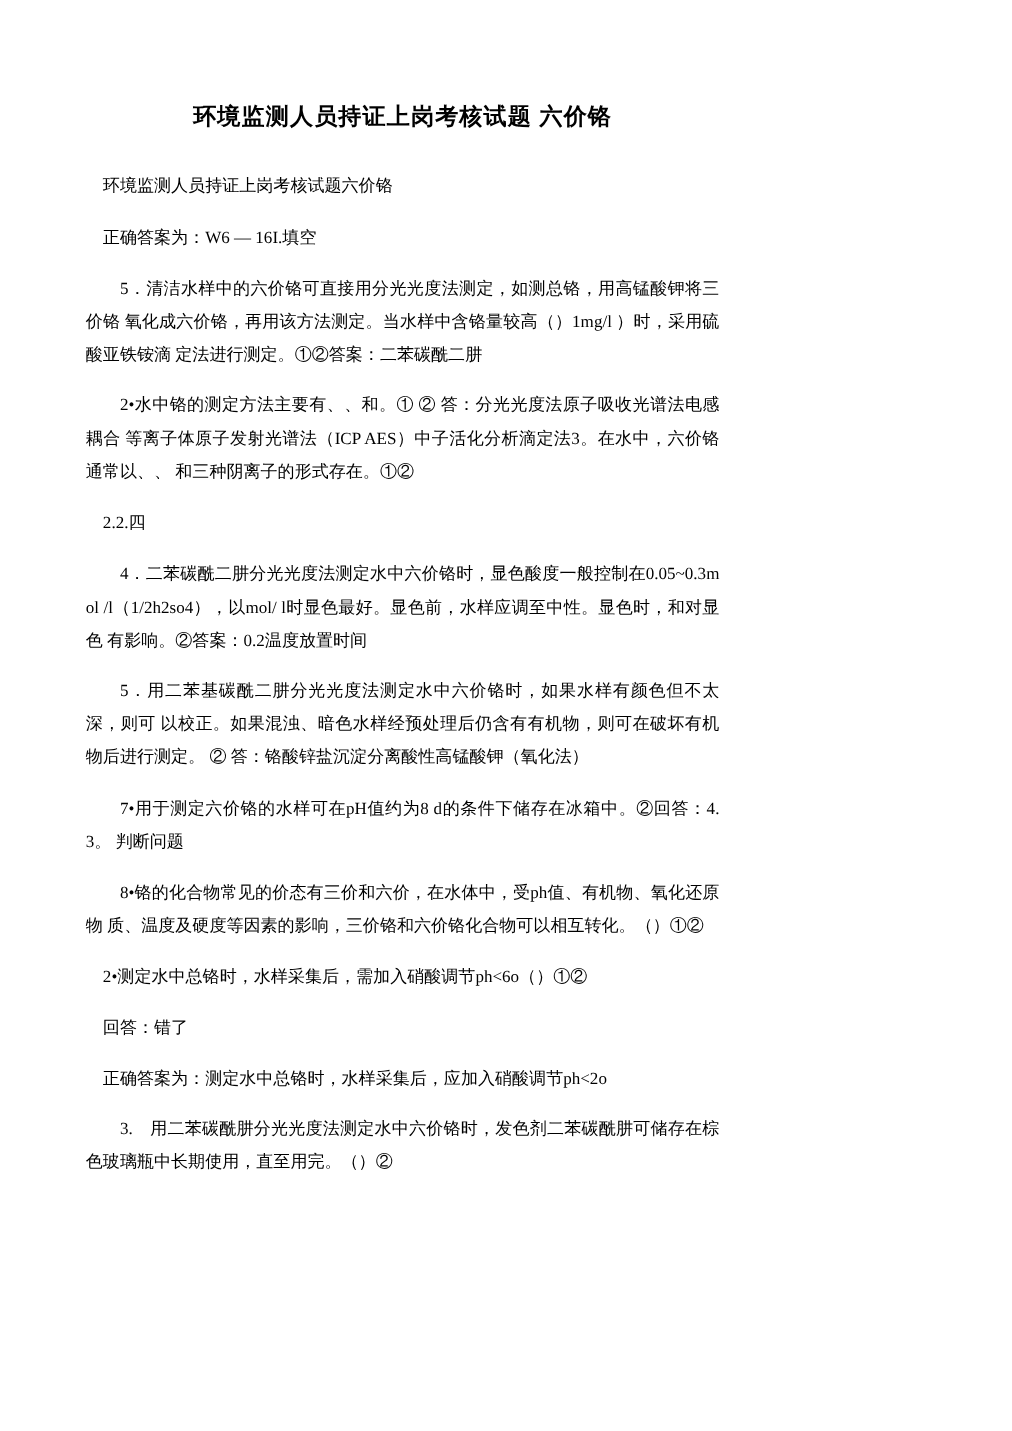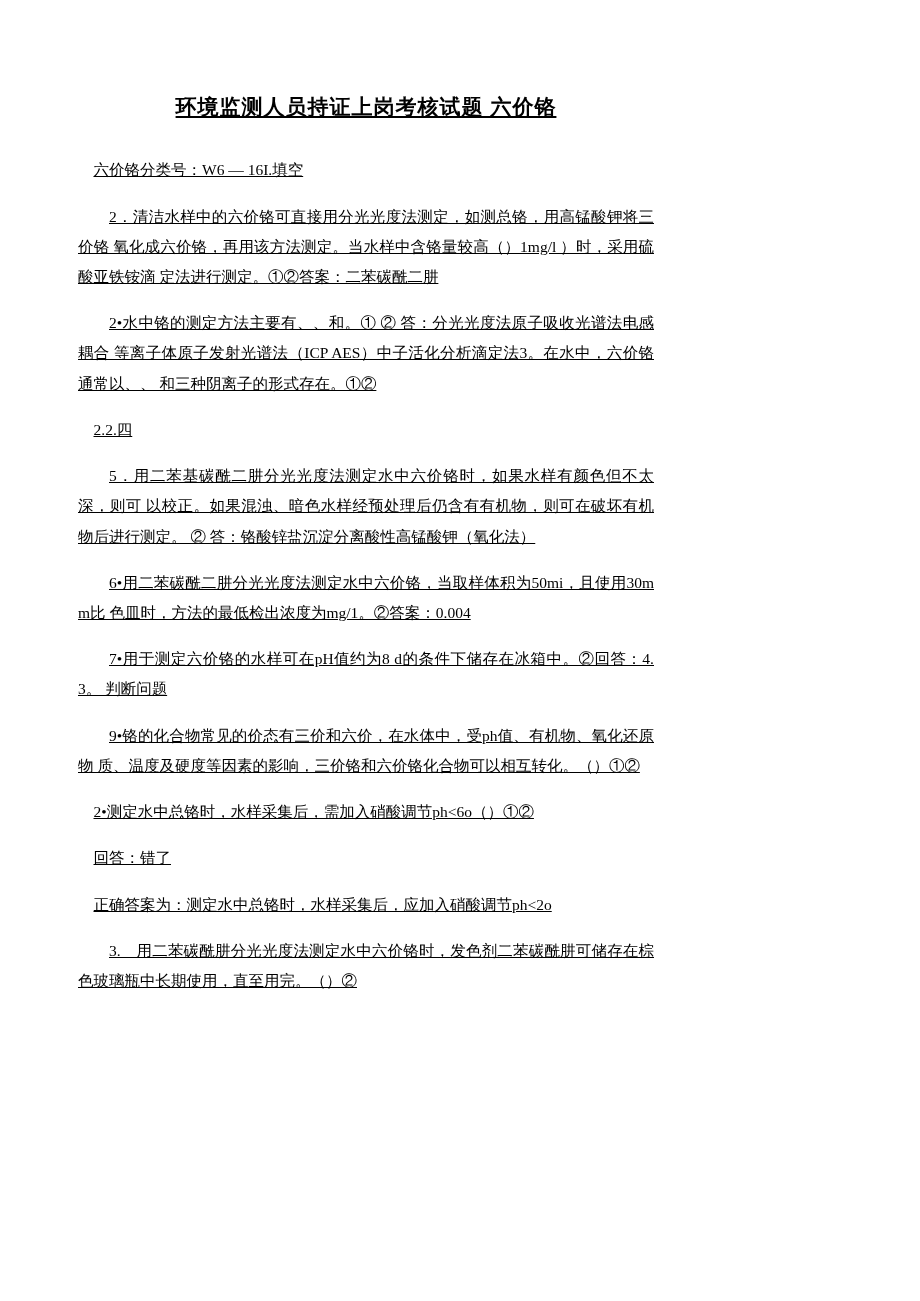--- a/index.html
+++ b/index.html
@@ -12,21 +12,20 @@
     min-height: 1301px;
     font-family: "Liberation Serif", "DejaVu Serif", serif;
     color: #000000;
   }
   .page {
     width: 732px;
     min-height: 1301px;
     box-sizing: border-box;
     padding: 92px 78px 40px 78px;
     background: #ffffff;
-    text-decoration: underline;
   }
   .doc-title {
     font-family: "Liberation Sans", "DejaVu Sans", sans-serif;
     font-weight: bold;
     font-size: 21px;
     text-align: center;
     letter-spacing: 1px;
     margin: 0 0 34px 0;
     line-height: 1.4;
   }
@@ -46,27 +45,28 @@
   }
 </style>
 </head>
 <body>
 
 <div class="page">
 
   <h1 class="doc-title">环境监测人员持证上岗考核试题 六价铬</h1>
 
   <div class="body-content">
-    <p class="para indent-1">六价铬分类号：W6 — 16I.填空</p>
-    <p class="para indent-2">2．清洁水样中的六价铬可直接用分光光度法测定，如测总铬，用高锰酸钾将三价铬 氧化成六价铬，再用该方法测定。当水样中含铬量较高（）1mg/l ）时，采用硫酸亚铁铵滴 定法进行测定。①②答案：二苯碳酰二肼</p>
+    <p class="para indent-1">环境监测人员持证上岗考核试题六价铬</p>
+    <p class="para indent-1">正确答案为：W6 — 16I.填空</p>
+    <p class="para indent-2">5．清洁水样中的六价铬可直接用分光光度法测定，如测总铬，用高锰酸钾将三价铬 氧化成六价铬，再用该方法测定。当水样中含铬量较高（）1mg/l ）时，采用硫酸亚铁铵滴 定法进行测定。①②答案：二苯碳酰二肼</p>
     <p class="para indent-2">2•水中铬的测定方法主要有、、和。① ② 答：分光光度法原子吸收光谱法电感耦合 等离子体原子发射光谱法（ICP AES）中子活化分析滴定法3。在水中，六价铬通常以、、 和三种阴离子的形式存在。①②</p>
     <p class="para indent-1">2.2.四</p>
+    <p class="para indent-2">4．二苯碳酰二肼分光光度法测定水中六价铬时，显色酸度一般控制在0.05~0.3mol /l（1/2h2so4），以mol/ l时显色最好。显色前，水样应调至中性。显色时，和对显色 有影响。②答案：0.2温度放置时间</p>
     <p class="para indent-2">5．用二苯基碳酰二肼分光光度法测定水中六价铬时，如果水样有颜色但不太深，则可 以校正。如果混浊、暗色水样经预处理后仍含有有机物，则可在破坏有机物后进行测定。 ② 答：铬酸锌盐沉淀分离酸性高锰酸钾（氧化法）</p>
-    <p class="para indent-2">6•用二苯碳酰二肼分光光度法测定水中六价铬，当取样体积为50mi，且使用30mm比 色皿时，方法的最低检出浓度为mg/1。②答案：0.004</p>
     <p class="para indent-2">7•用于测定六价铬的水样可在pH值约为8 d的条件下储存在冰箱中。②回答：4.3。 判断问题</p>
-    <p class="para indent-2">9•铬的化合物常见的价态有三价和六价，在水体中，受ph值、有机物、氧化还原物 质、温度及硬度等因素的影响，三价铬和六价铬化合物可以相互转化。（）①②</p>
+    <p class="para indent-2">8•铬的化合物常见的价态有三价和六价，在水体中，受ph值、有机物、氧化还原物 质、温度及硬度等因素的影响，三价铬和六价铬化合物可以相互转化。（）①②</p>
     <p class="para indent-1">2•测定水中总铬时，水样采集后，需加入硝酸调节ph&lt;6o（）①②</p>
     <p class="para indent-1">回答：错了</p>
     <p class="para indent-1">正确答案为：测定水中总铬时，水样采集后，应加入硝酸调节ph&lt;2o</p>
     <p class="para indent-2">3.　用二苯碳酰肼分光光度法测定水中六价铬时，发色剂二苯碳酰肼可储存在棕色玻璃瓶中长期使用，直至用完。（）②</p>
   </div>
 
 </div>
 
 </body></html>

